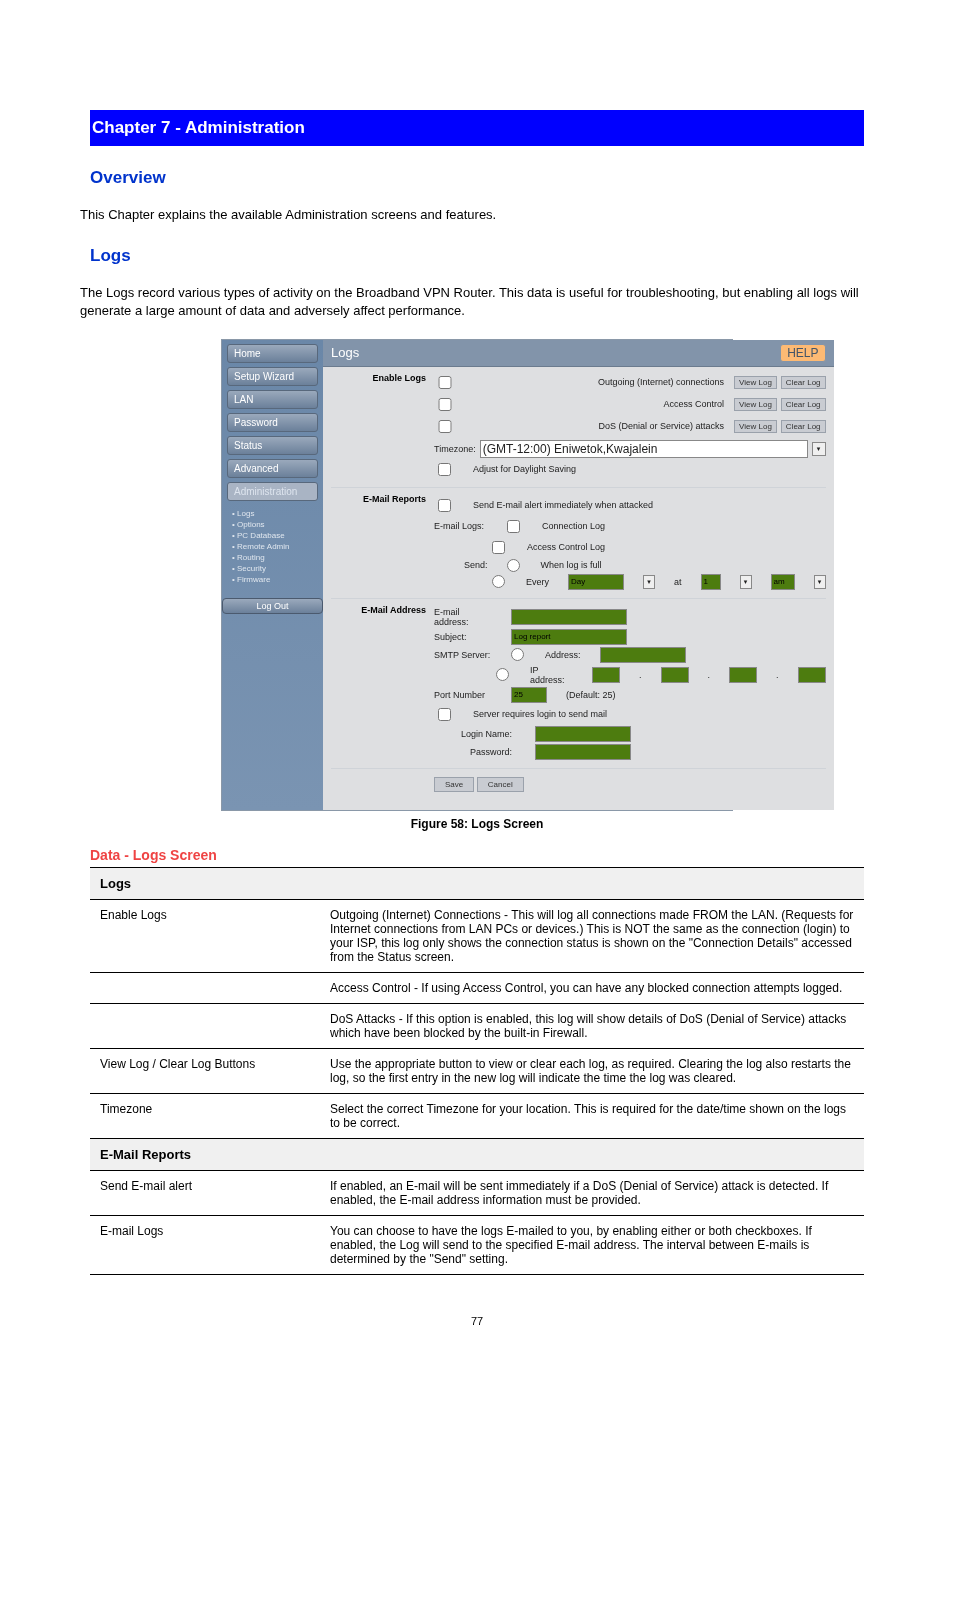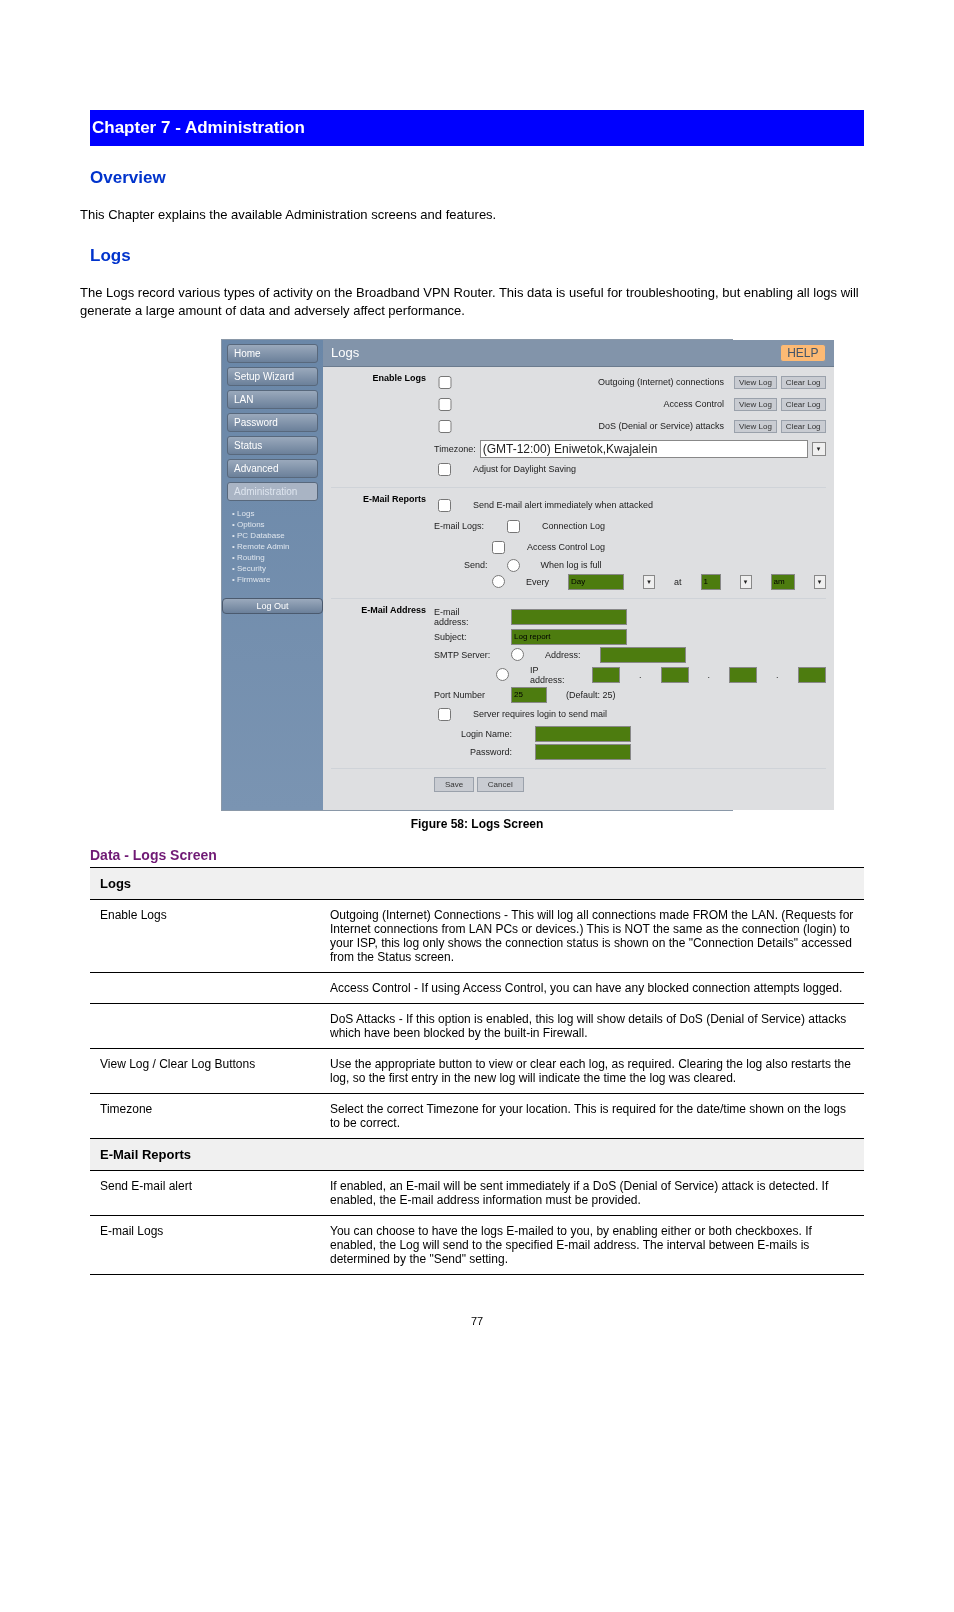--- a/index.html
+++ b/index.html
@@ -176,21 +176,21 @@
   .figure-caption {
     text-align:center;
     font-size:12px;
     margin: 6px 0 16px 0;
     font-weight: bold;
   }
   .data-head {
     margin: 8px 90px 4px 90px;
     font-size:14px;
     font-weight:bold;
-    color:#701a75;
+    color:#ef4444;
   }
   table.def {
     border-collapse: collapse;
     width: calc(100% - 180px);
     margin: 4px 90px 0 90px;
     font-size:12px;
   }
   table.def td, table.def th {
     border-top:1px solid #000;
     border-bottom:1px solid #000;

